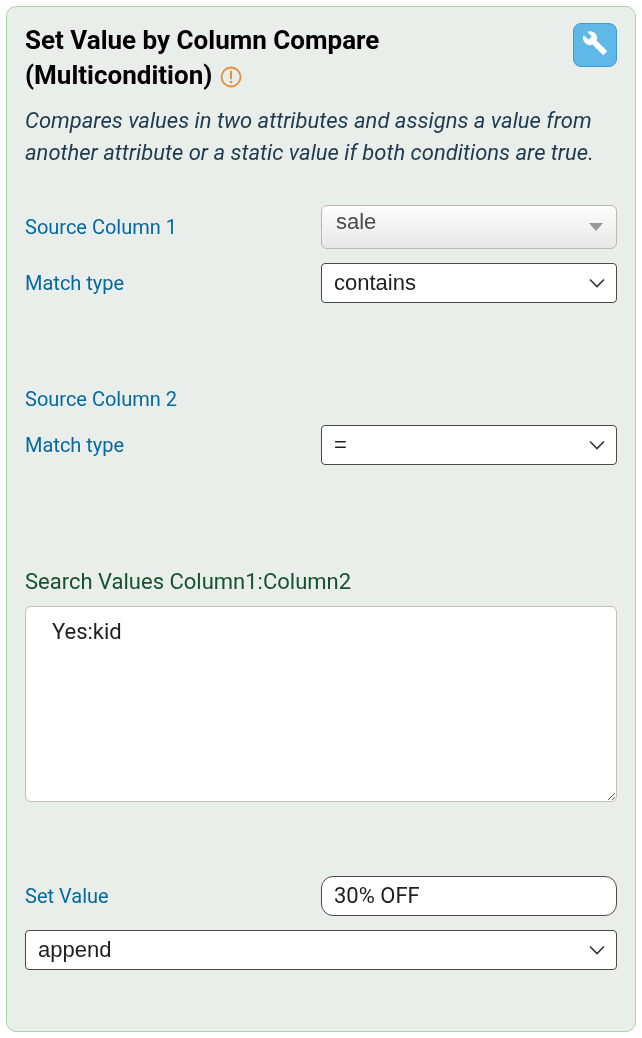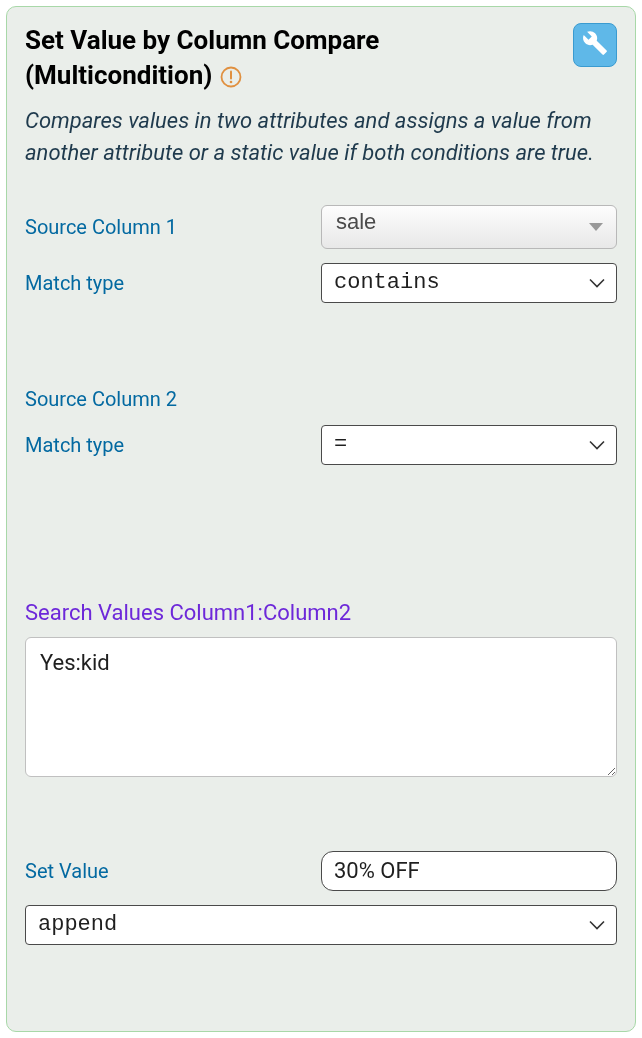--- a/index.html
+++ b/index.html
@@ -112,54 +112,52 @@
       width: 100%;
       height: 40px;
       border: 1.5px solid #4a4a4a;
       border-radius: 4px;
       background: #ffffff;
       font-size: 22px;
       color: #1f1f1f;
       padding: 0 36px 0 12px;
       appearance: none;
       cursor: pointer;
-      font-family: Liberation Mono, monospace;
     }
     .select-white-wrapper {
       position: relative;
       width: 100%;
     }
     .select-white-wrapper .chevron {
       position: absolute;
       right: 12px;
       top: 50%;
       transform: translateY(-50%);
       pointer-events: none;
     }
     .gap-large {
       height: 70px;
     }
     .gap-xlarge {
       height: 90px;
     }
     .full-label {
       font-size: 22px;
-      color: #6d28d9;
+      color: #14532d;
       margin-bottom: 12px;
-      margin-top: 31px;
     }
     .textarea-field {
       width: 100%;
-      height: 140px;
+      height: 196px;
       border: 1px solid #c0c0c0;
       border-radius: 6px;
       background: #ffffff;
       font-size: 22px;
       color: #1f1f1f;
-      padding: 12px 14px;
+      padding: 12px 26px;
       font-family: inherit;
       resize: both;
     }
     .input-text {
       width: 100%;
       height: 40px;
       border: 1.5px solid #4a4a4a;
       border-radius: 12px;
       background: #ffffff;
       font-size: 22px;

